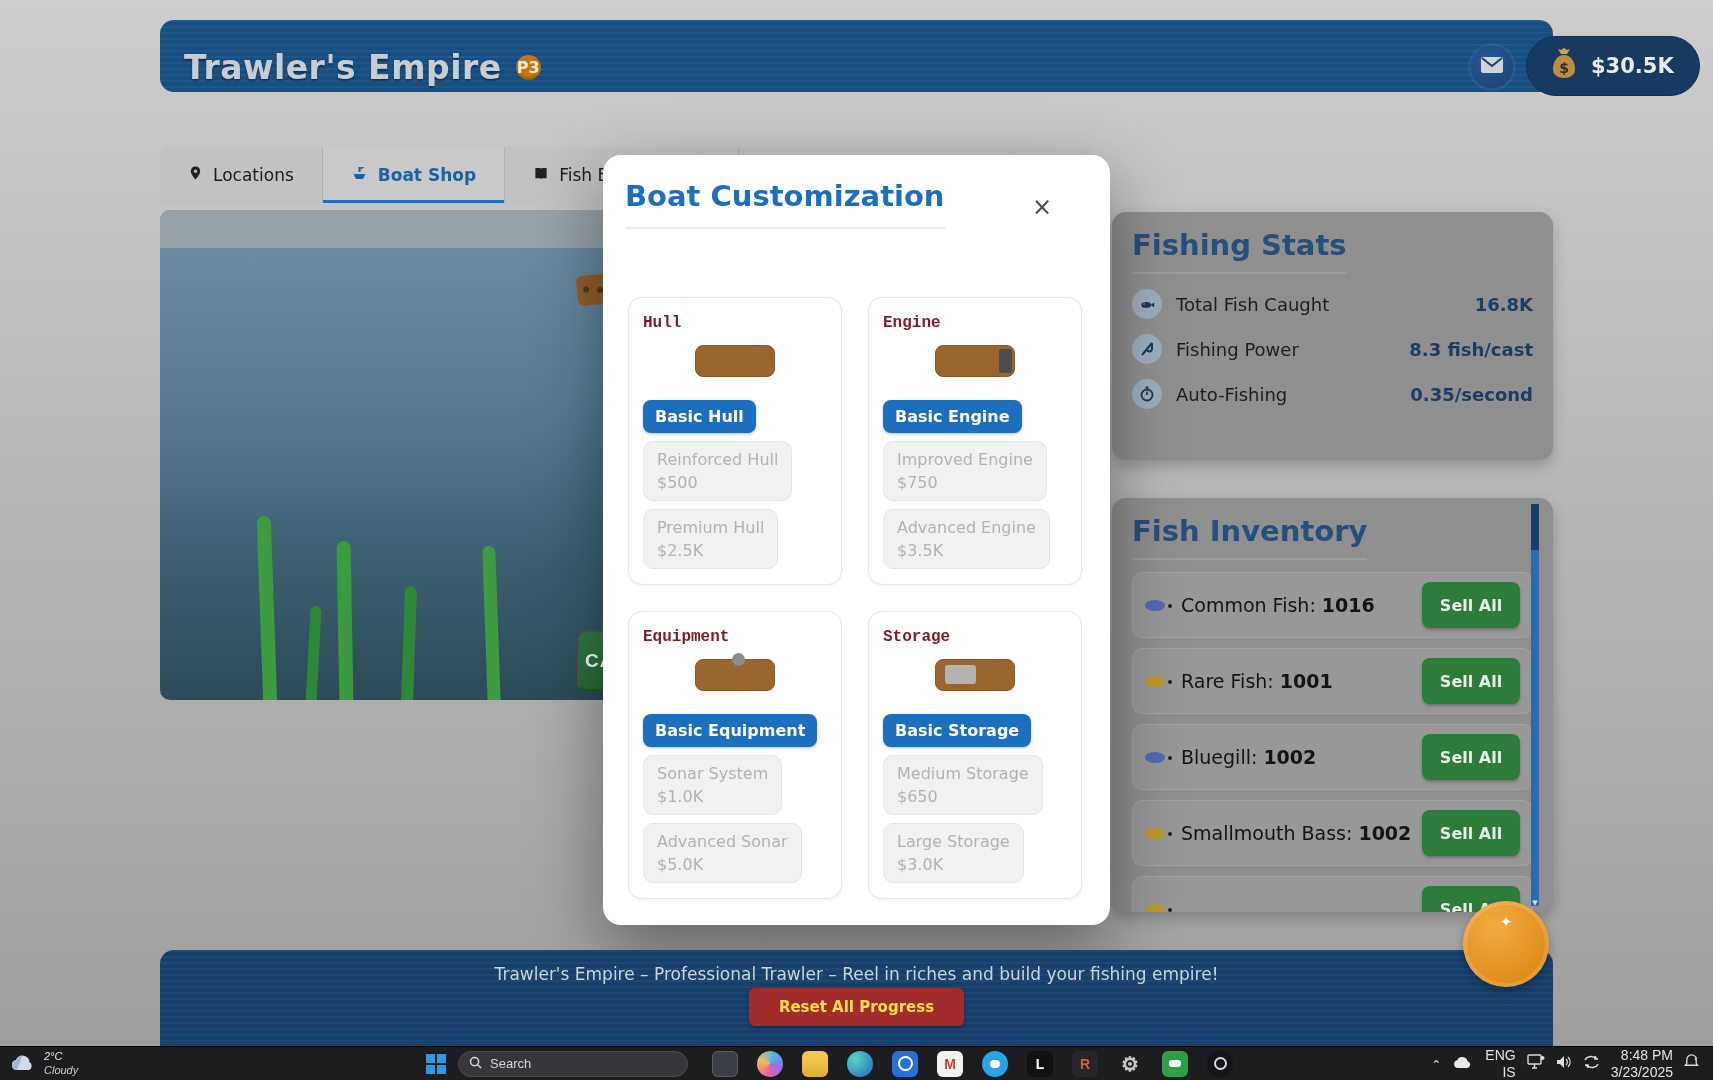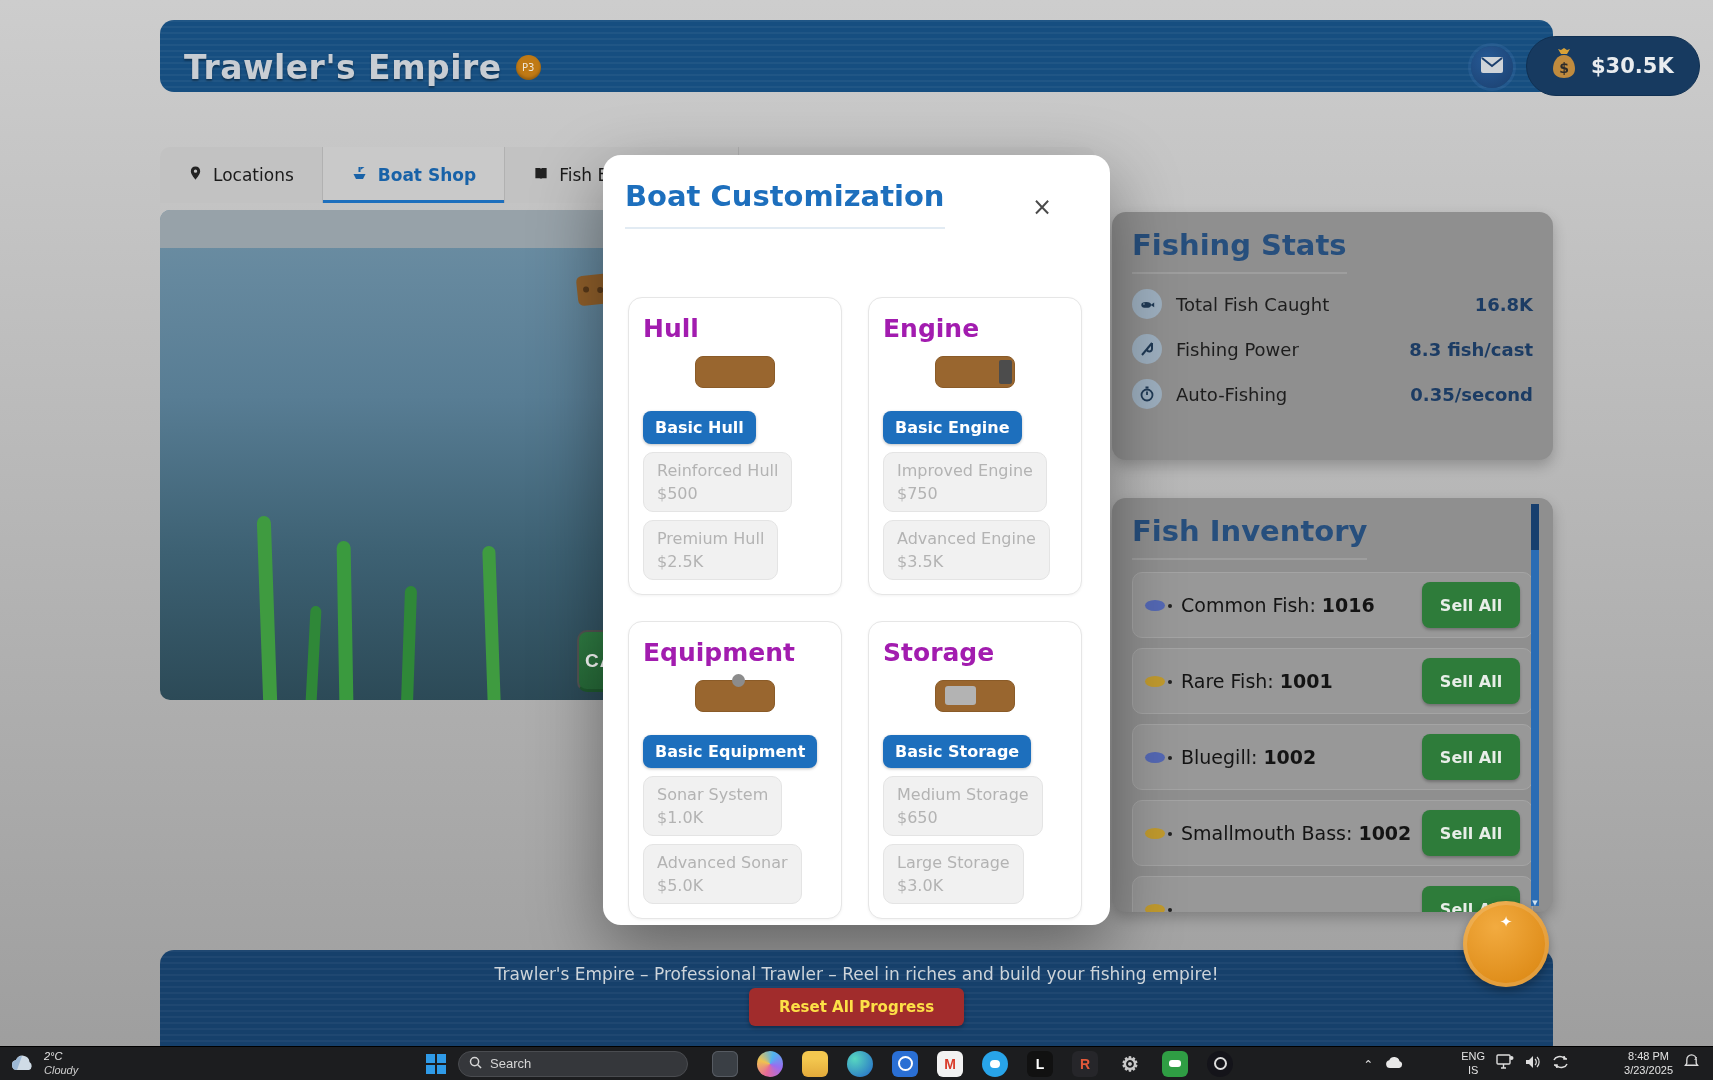--- a/index.html
+++ b/index.html
@@ -4,21 +4,21 @@
 <style>
   * { margin:0; padding:0; box-sizing:border-box; }
   html,body { width:1713px; height:1080px; overflow:hidden; }
   body { font-family:"DejaVu Sans","Liberation Sans",sans-serif; background:linear-gradient(#cdcdcd,#9d9d9d); position:relative; }
 
   
   .header { position:absolute; left:160px; top:20px; width:1393px; height:72px; background:#164e80; border-radius:14px;
             background-image:repeating-linear-gradient(180deg, rgba(255,255,255,.045) 0 2px, transparent 2px 6px); }
   .title-wrap { position:absolute; left:24px; top:28px; display:flex; align-items:center; gap:14px; }
   .game-title { font-size:33px; font-weight:800; color:#c8cdd3; letter-spacing:.5px; text-shadow:0 2px 2px rgba(0,0,0,.35); }
-  .p-badge { width:25px; height:25px; border-radius:50%; background:#c07a15; color:#efe7d8; font-size:10px; font-weight:400;
+  .p-badge { width:25px; height:25px; border-radius:50%; background:#c07a15; color:#efe7d8; font-size:16px; font-weight:700;
              display:flex; align-items:center; justify-content:center; box-shadow:inset 0 -2px 3px rgba(0,0,0,.25); }
   .mail-btn { position:absolute; left:1311px; top:26px; width:42px; height:42px; border-radius:50%;
               background:radial-gradient(circle at 40% 35%, #265a96, #1b3f6e); box-shadow:0 0 0 3px rgba(90,140,200,.18); 
               display:flex; align-items:center; justify-content:center; cursor:pointer; }
   .money-pill { position:absolute; left:1366px; top:16px; width:174px; height:60px; border-radius:30px; background:#173a60;
                 border:1px solid #103052; display:flex; align-items:center; gap:12px; padding-left:22px; }
   .money-text { font-size:21px; font-weight:800; color:#e9ecef; }
 
   
   .tabbar { position:absolute; left:160px; top:147px; width:935px; height:56px; background:#c2c2c2; border-radius:10px 10px 0 0; display:flex; overflow:hidden; }
@@ -66,21 +66,21 @@
   .inv-arrow { position:absolute; bottom:-1px; left:0; width:8px; font-size:7px; color:#cfe0ef; text-align:center; }
 
   
   .modal { position:absolute; left:603px; top:155px; width:507px; height:770px; background:#fff; border-radius:18px;
            box-shadow:0 25px 70px rgba(0,0,0,.4); }
   .modal-title { display:inline-block; margin:24px 0 0 22px; font-size:29px; font-weight:800; color:#1d6fbd;
                  padding-bottom:14px; border-bottom:2px solid #e2ebf3; }
   .modal-close { position:absolute; top:40px; right:58px; font-size:24px; color:#4a4a4a; background:none; border:none; cursor:pointer; line-height:1; font-family:inherit; }
   .cards { position:absolute; left:25px; top:142px; width:456px; display:grid; grid-template-columns:214px 214px; gap:26px; }
   .card { border:1px solid #e6e6e6; border-radius:14px; min-height:288px; padding:16px 12px 14px; box-shadow:0 1px 3px rgba(0,0,0,.05); background:#fff; }
-  .card h3 { font-size:25px; font-weight:800; color:#a21caf; margin-left:2px; }
+  .card h3 { font-size:16px; font-weight:800; color:#7f1d1d; margin-left:2px;font-family:Liberation Mono, monospace; }
   .preview-wrap { height:58px; display:flex; align-items:center; justify-content:center; }
   .preview { position:relative; width:80px; height:32px; background:#99662f; border:1px solid #8a5b28; border-radius:8px; }
   .px { display:none; position:absolute; }
   [data-kind="engine"]    .px-engine  { display:block; right:2px; top:3px; width:13px; height:24px; background:#4c4c4c; border-radius:2px; }
   [data-kind="equipment"] .px-equip   { display:block; left:36px; top:-7px; width:13px; height:13px; background:#8c8c8c; border-radius:50%; }
   [data-kind="storage"]   .px-storage { display:block; left:9px; top:5px; width:31px; height:19px; background:#b3b3b3; border-radius:3px; }
   .sel-btn { display:inline-block; margin:10px 0 0 2px; padding:7px 12px; background:#1d6fbd; color:#fff; border:none; border-radius:8px;
              font-size:16px; font-weight:600; cursor:pointer; box-shadow:0 1px 3px rgba(0,0,0,.25); font-family:inherit; }
   .opt-btn { display:block; width:max-content; margin:8px 0 0 2px; padding:8px 13px; background:#f1f1f1; border:1px solid #e4e4e4;
              border-radius:10px; color:#b3b3b3; font-size:16px; text-align:left; cursor:pointer; font-family:inherit; }
@@ -118,21 +118,21 @@
   .app-edge { background:radial-gradient(circle at 30% 30%,#57d7c0,#2266c8); border-radius:50%; }
   .app-photos { background:#2a6fd4; } .app-photos::after { content:""; width:11px; height:11px; border:2px solid #fff; border-radius:50%; }
   .app-mail { background:#f2f2f2; color:#d93b2a; }
   .app-chat { background:#28a4e9; border-radius:50%; } .app-chat::after { content:""; width:10px; height:8px; background:#fff; border-radius:4px; }
   .app-l-app { background:#111; color:#fff; }
   .app-r-app { background:#26262a; color:#e2593a; }
   .app-settings { color:#c9c9c9; font-size:20px; }
   .app-game { background:#2f9e44; } .app-game::after { content:""; width:12px; height:7px; background:#fff; border-radius:3px; }
   .app-media { background:#14141a; border-radius:50%; } .app-media::after { content:""; width:9px; height:9px; border:2px solid #ddd; border-radius:50%; }
   .tray { position:absolute; right:14px; display:flex; align-items:center; gap:11px; }
-  .tray .txt { font-family:"Liberation Sans",sans-serif; color:#e3e3e3; font-size:11px; line-height:1.2; text-align:center; cursor:pointer;margin-left:44px; }
+  .tray .txt { font-family:"Liberation Sans",sans-serif; color:#e3e3e3; font-size:14px; line-height:1.2; text-align:right; cursor:pointer; }
   .clock { text-align:right; font-size:11px; }
   .chev { color:#ddd; font-size:12px; cursor:pointer; transform:translateY(1px); }
   .tray svg { cursor:pointer; }
 </style>
 </head>
 <body>
 
 <div class="header">
   <div class="title-wrap">
     <span class="game-title">Trawler's Empire</span>

